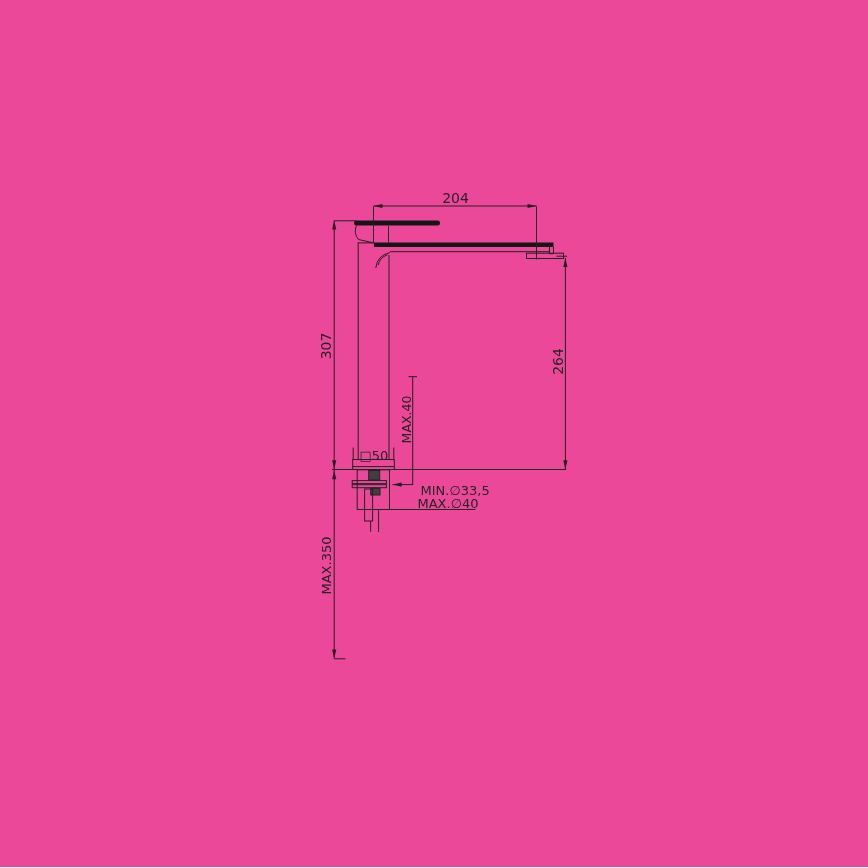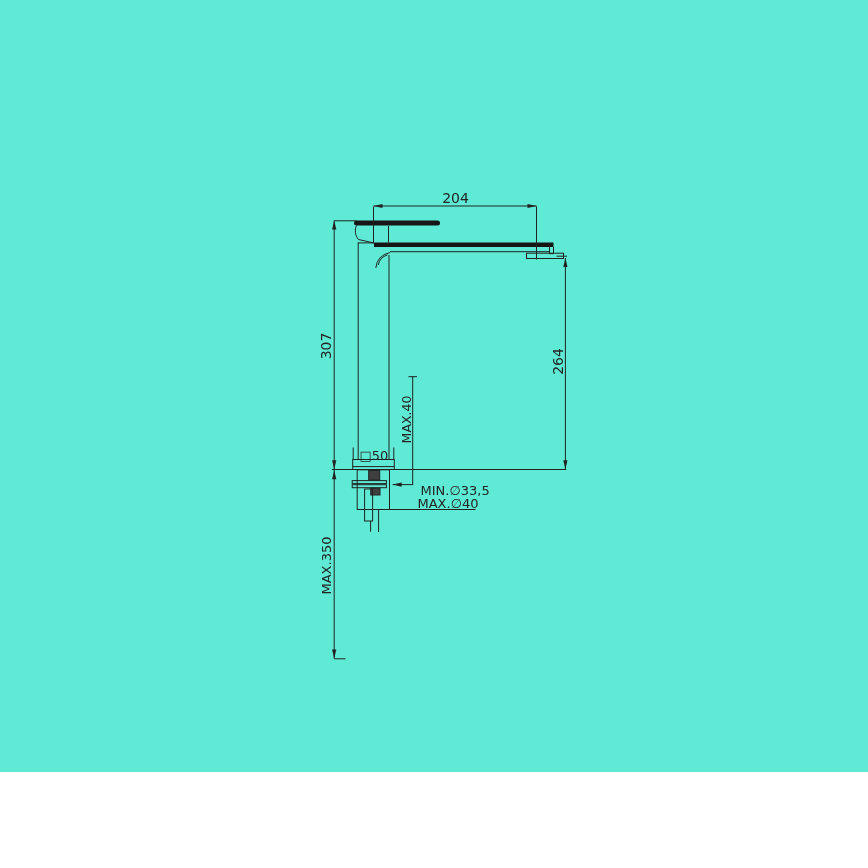--- a/index.html
+++ b/index.html
@@ -3,22 +3,22 @@
 <meta charset="utf-8">
 <style>
   html, body {
     margin: 0;
     padding: 0;
     background: #ffffff;
   }
   .canvas {
     position: relative;
     width: 868px;
-    height: 772px;
-    background: #5eead4;
+    height: 867px;
+    background: #ec4899;
     overflow: hidden;
     font-family: "DejaVu Sans", "Liberation Sans", sans-serif;
   }
   svg {
     position: absolute;
     left: 0;
     top: 0;
   }
   svg text {
     font-family: "DejaVu Sans", "Liberation Sans", sans-serif;

